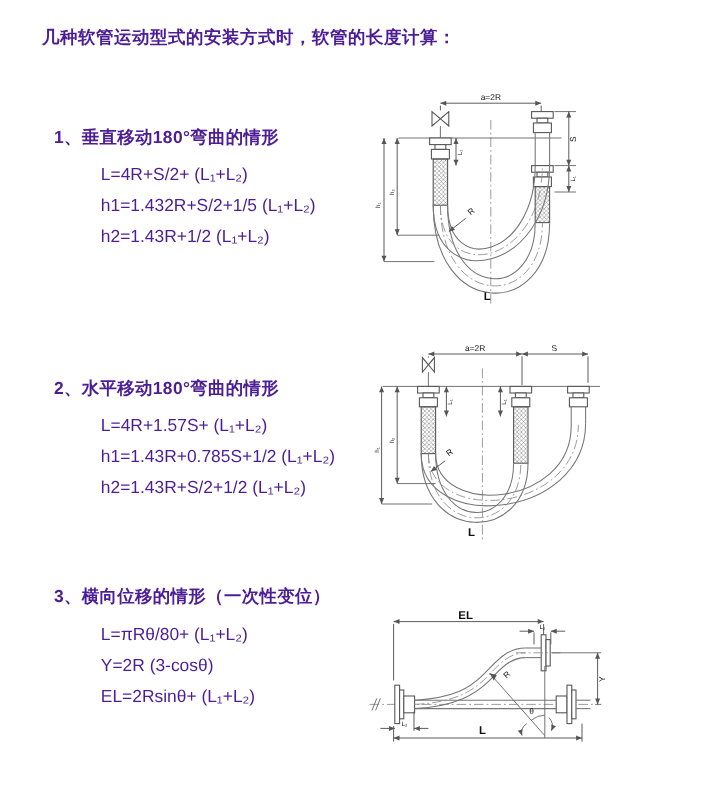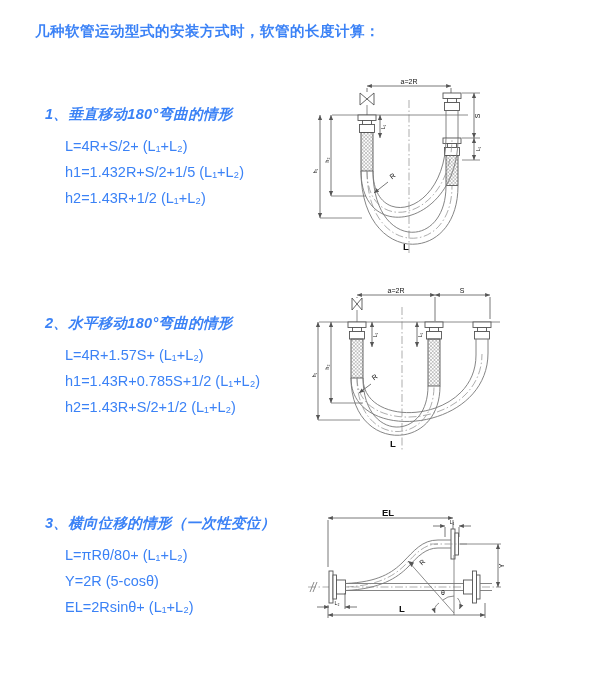--- a/index.html
+++ b/index.html
@@ -1,22 +1,22 @@
 <!DOCTYPE html>
 <html><head>
 <meta charset="utf-8">
 <style>
   html,body{margin:0;padding:0;background:#fff;}
   .page{position:relative;width:550px;height:675px;background:#fff;overflow:hidden;
-        font-family:"Liberation Sans","DejaVu Sans",sans-serif;color:#3b82f6;}
+        font-family:"Liberation Sans","DejaVu Sans",sans-serif;color:#4c1d95;}
   .doc-title{position:absolute;left:35px;top:22px;font-size:14.5px;font-weight:700;letter-spacing:.5px;}
   .sec{position:absolute;left:45px;}
-  .sec-heading{font-size:14.5px;font-weight:700;letter-spacing:.3px;font-style:italic;}
+  .sec-heading{font-size:14.5px;font-weight:700;letter-spacing:.3px;}
   .formulas{margin:9px 0 0 20px;}
-  .formula{font-size:14.5px;line-height:26px;white-space:pre;}
+  .formula{font-size:14.5px;line-height:26px;white-space:pre;margin-left:19px;}
   .diagram{position:absolute;}
   
   .thin{stroke:#6e6e6e;stroke-width:.8;fill:none;}
   .tube{stroke:#777;stroke-width:.9;fill:none;}
   .cl{stroke:#8a8a8a;stroke-width:.7;fill:none;stroke-dasharray:8 2.5 1.5 2.5;}
   .dim{stroke:#555;stroke-width:.8;fill:none;}
   .fit{fill:#fff;stroke:#555;stroke-width:.9;}
   .hose{stroke:#555;stroke-width:.9;}
   .valve{fill:none;stroke:#555;stroke-width:.9;}
   .lbl{fill:#111;font-size:7px;font-family:"Liberation Sans","DejaVu Sans",sans-serif;}
@@ -41,25 +41,25 @@
 
   <div class="sec" style="top:314px">
     <div class="sec-heading">2、水平移动180°弯曲的情形</div>
     <div class="formulas">
       <div class="formula">L=4R+1.57S+ (L₁+L₂)</div>
       <div class="formula">h1=1.43R+0.785S+1/2 (L₁+L₂)</div>
       <div class="formula">h2=1.43R+S/2+1/2 (L₁+L₂)</div>
     </div>
   </div>
 
-  <div class="sec" style="top:514px">
+  <div class="sec" style="top:488px">
     <div class="sec-heading">3、横向位移的情形（一次性变位）</div>
     <div class="formulas">
       <div class="formula">L=πRθ/80+ (L₁+L₂)</div>
-      <div class="formula">Y=2R (5-cosθ)</div>
+      <div class="formula">Y=2R (3-cosθ)</div>
       <div class="formula">EL=2Rsinθ+ (L₁+L₂)</div>
     </div>
   </div>
 
   <svg class="diagram" style="left:310px;top:76px" width="250" height="185" viewBox="0 0 250 185">
     <defs>
       <marker id="a1" viewBox="0 0 8 8" refX="7.5" refY="4" markerWidth="7" markerHeight="7" orient="auto-start-reverse">
         <path d="M0.5,1 L7.5,4 L0.5,7 z" fill="#555"></path>
       </marker>
       <pattern id="h1p" width="3.5" height="3.5" patternUnits="userSpaceOnUse">

